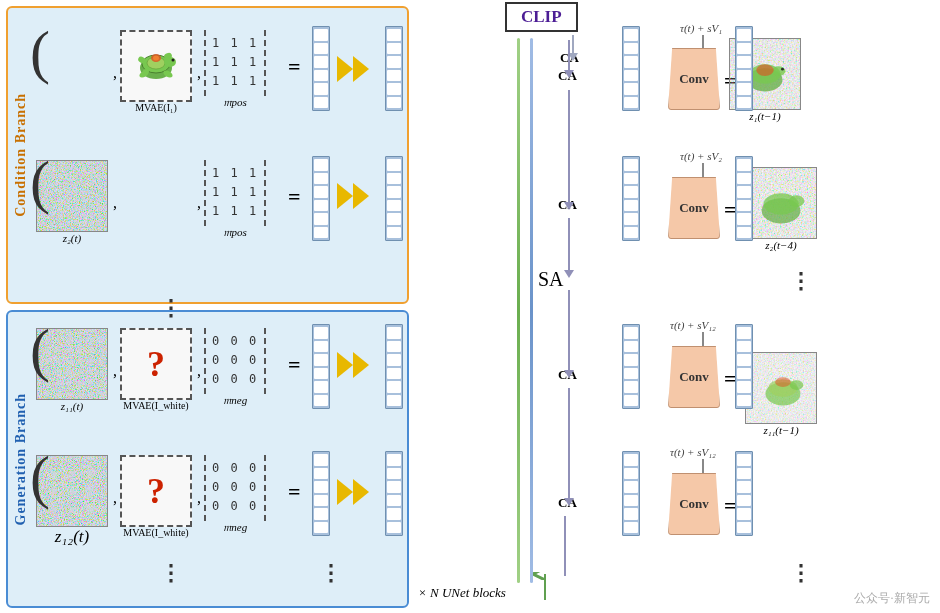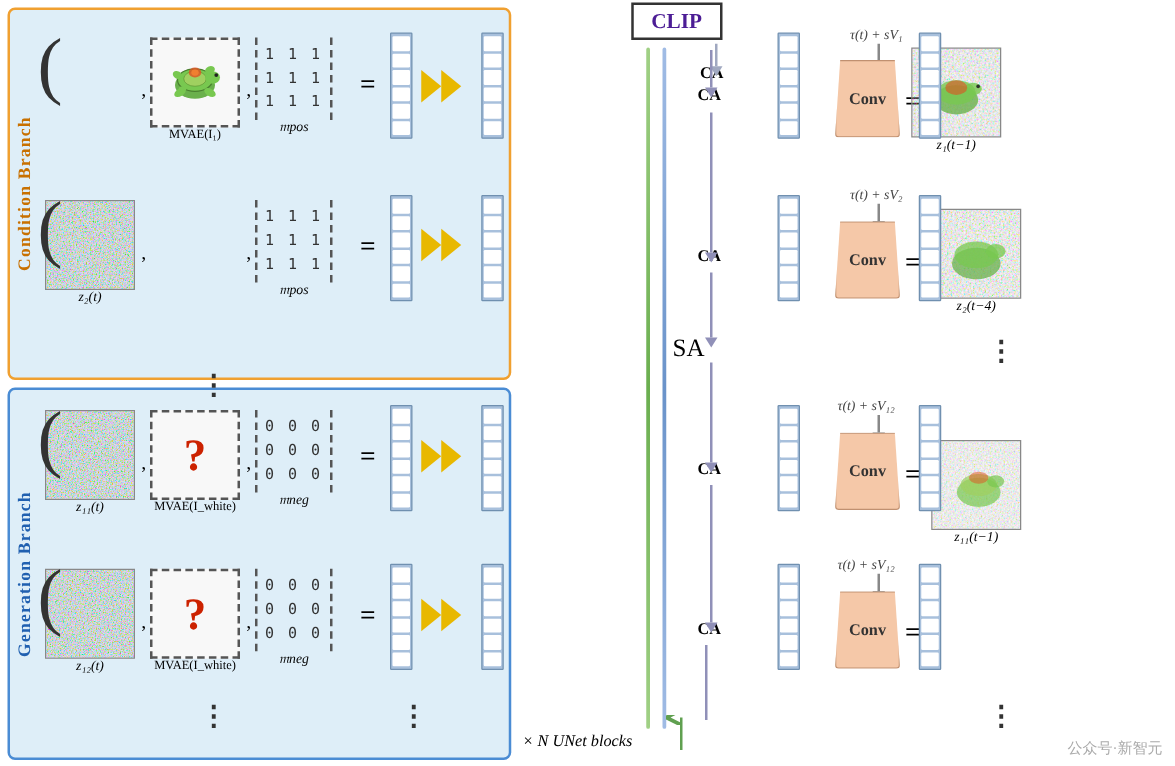--- a/index.html
+++ b/index.html
@@ -352,21 +352,21 @@
 
   <div style="position:absolute;top:455px;left:36px;">
     <div class="img-col">
       <svg class="noisy-svg" viewBox="0 0 72 72">
         <filter id="n4">
             <feTurbulence type="fractalNoise" baseFrequency="0.92" numOctaves="4" stitchTiles="stitch"></feTurbulence>
             <feColorMatrix type="saturate" values="3"></feColorMatrix>
           </filter>
         <rect width="72" height="72" filter="url(#n4)" opacity="1"></rect>
       </svg>
-      <span style="font-size:11px;font-style:italic;">z₁₂(t)</span>
+      <span style="font-size:17px;font-style:italic;">z₁₂(t)</span>
     </div>
   </div>
 
   <div style="position:absolute;top:489px;left:113px;font-size:16px;">,</div>
 
   <div style="position:absolute;top:455px;left:120px;">
     <div class="img-col">
       <div class="question-img">?</div>
       <span style="font-size:10px;">MVAE(I_white)</span>
     </div>

